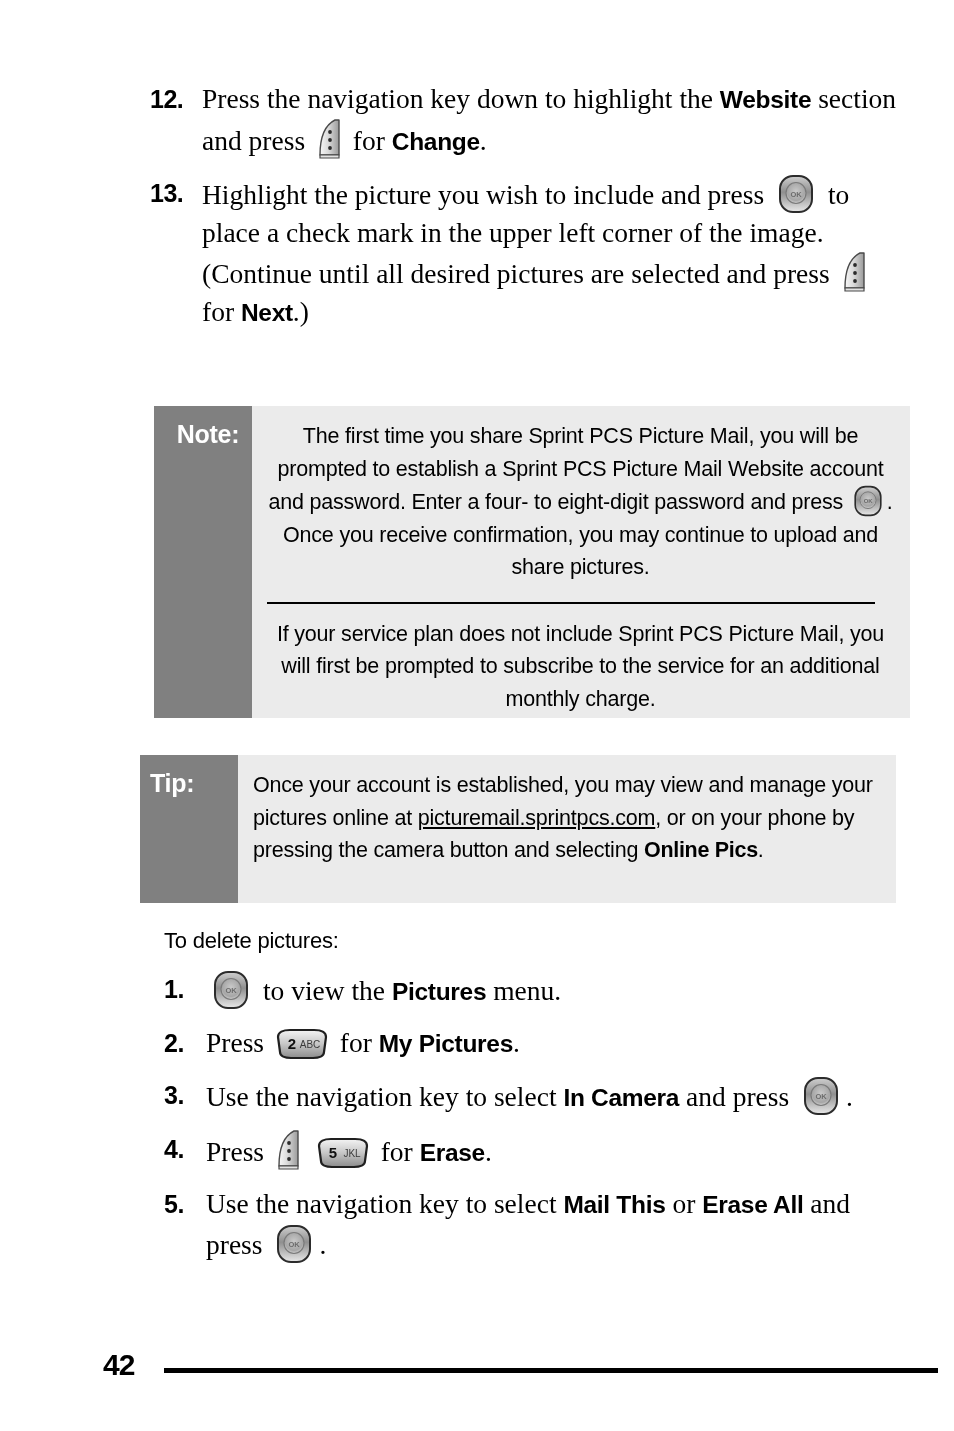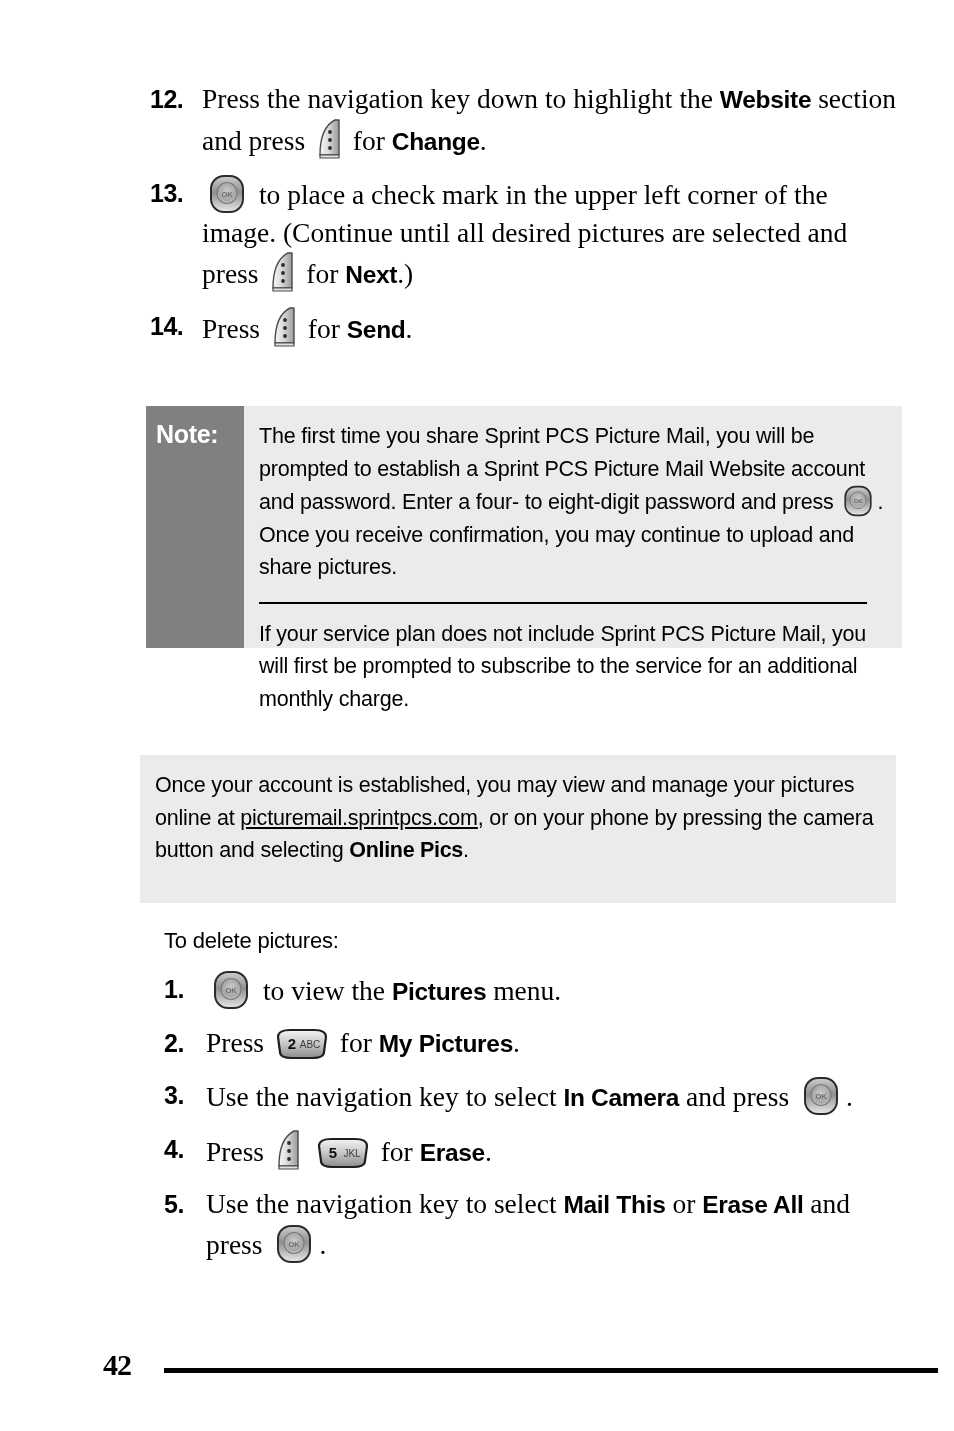--- a/index.html
+++ b/index.html
@@ -141,21 +141,21 @@
     position: absolute;
     font-family: "Liberation Sans Narrow", "Liberation Sans", sans-serif;
     font-weight: normal;
     font-size: 22px;
     letter-spacing: -0.2px;
   }
   .page-number {
     position: absolute;
     left: 61px;
     top: 1348px;
-    font-family: Liberation Serif, serif;
+    font-family: Liberation Sans, sans-serif;
     font-weight: bold;
     font-size: 30px;
     letter-spacing: -1px;
   }
   .footer-rule {
     position: absolute;
     left: 122px;
     top: 1368px;
     width: 774px;
     height: 5px;
@@ -182,21 +182,21 @@
               <path d="M4 36 C4 18 9 6 19 1 L23 1 C23 12 23 26 23 36 Z" fill="url(#sk1)" stroke="#4a4a4a" stroke-width="1.4" stroke-linejoin="round"></path>
               <path d="M4 36 L23 36 L23 39 L4 39 Z" fill="#e2e2e2" stroke="#4a4a4a" stroke-width="1.2"></path>
               <circle cx="14" cy="13" r="1.9" fill="#2b2b2b"></circle>
               <circle cx="14" cy="21" r="1.9" fill="#2b2b2b"></circle>
               <circle cx="14" cy="29" r="1.9" fill="#2b2b2b"></circle>
             </svg></span><span> for </span><span class="b">Change</span><span>.</span></div>
     </div>
 
     <div class="step">
       <div class="step-num">13.</div>
-      <div class="step-body"><span class="icon-ok"><svg width="42" height="40" viewBox="0 0 42 40">
+      <div class="step-body"><span>Highlight the picture you wish to include and press </span><span class="icon-ok"><svg width="42" height="40" viewBox="0 0 42 40">
               <defs>
                 <linearGradient id="okA" x1="0" y1="0" x2="0" y2="1">
                   <stop offset="0" stop-color="#cfcfcf"></stop>
                   <stop offset="0.45" stop-color="#8f8f8f"></stop>
                   <stop offset="1" stop-color="#e8e8e8"></stop>
                 </linearGradient>
                 <radialGradient id="okB" cx="0.5" cy="0.42" r="0.62">
                   <stop offset="0" stop-color="#c9c9c9"></stop>
                   <stop offset="0.7" stop-color="#a6a6a6"></stop>
                   <stop offset="1" stop-color="#dcdcdc"></stop>
@@ -207,46 +207,37 @@
               <text x="21" y="22.5" font-family="Liberation Sans, sans-serif" font-size="7.5" font-weight="bold" fill="#6b6b6b" text-anchor="middle">OK</text>
             </svg></span><span> to place a check mark in the upper left corner of the image. (Continue until all desired pictures are selected and press </span><span class="icon-softkey"><svg width="26" height="40" viewBox="0 0 26 40">
               <path d="M4 36 C4 18 9 6 19 1 L23 1 C23 12 23 26 23 36 Z" fill="url(#sk1)" stroke="#4a4a4a" stroke-width="1.4" stroke-linejoin="round"></path>
               <path d="M4 36 L23 36 L23 39 L4 39 Z" fill="#e2e2e2" stroke="#4a4a4a" stroke-width="1.2"></path>
               <circle cx="14" cy="13" r="1.9" fill="#2b2b2b"></circle>
               <circle cx="14" cy="21" r="1.9" fill="#2b2b2b"></circle>
               <circle cx="14" cy="29" r="1.9" fill="#2b2b2b"></circle>
             </svg></span><span> for </span><span class="b">Next</span><span>.)</span></div>
     </div>
 
-    <div class="step">
-      <div class="step-num">14.</div>
-      <div class="step-body"><span>Press </span><span class="icon-softkey"><svg width="26" height="40" viewBox="0 0 26 40">
-              <path d="M4 36 C4 18 9 6 19 1 L23 1 C23 12 23 26 23 36 Z" fill="url(#sk1)" stroke="#4a4a4a" stroke-width="1.4" stroke-linejoin="round"></path>
-              <path d="M4 36 L23 36 L23 39 L4 39 Z" fill="#e2e2e2" stroke="#4a4a4a" stroke-width="1.2"></path>
-              <circle cx="14" cy="13" r="1.9" fill="#2b2b2b"></circle>
-              <circle cx="14" cy="21" r="1.9" fill="#2b2b2b"></circle>
-              <circle cx="14" cy="29" r="1.9" fill="#2b2b2b"></circle>
-            </svg></span><span> for </span><span class="b">Send</span><span>.</span></div>
-    </div>
   </div>
 
-  <div class="callout" style="left:104px; top:406px; width:756px; height:242px;">
+  <div class="callout" style="left:112px; top:406px; width:756px; height:312px;text-align:center;">
     <div class="callout-label">Note:</div>
     <div class="callout-body">
       <p><span>The first time you share Sprint PCS Picture Mail, you will be prompted to establish a Sprint PCS Picture Mail Website account and password. Enter a four- to eight-digit password and press </span><span class="icon-ok small"><svg width="34" height="32" viewBox="0 0 42 40">
               <rect x="5" y="2" width="32" height="36" rx="13" ry="13" fill="url(#okA)" stroke="#2c2c2c" stroke-width="2"></rect>
               <ellipse cx="21" cy="19" rx="10" ry="10.5" fill="url(#okB)" stroke="#7a7a7a" stroke-width="1.2"></ellipse>
               <text x="21" y="22.5" font-family="Liberation Sans, sans-serif" font-size="7.5" font-weight="bold" fill="#6b6b6b" text-anchor="middle">OK</text>
             </svg></span><span>. Once you receive confirmation, you may continue to upload and share pictures.</span></p>
       <hr class="callout-rule">
       <p>If your service plan does not include Sprint PCS Picture Mail, you will first be prompted to subscribe to the service for an additional monthly charge.</p>
     </div>
   </div>
 
   <div class="callout" style="left:98px; top:755px; width:756px; height:148px;">
+    <div class="callout-label">Tip:</div>
     <div class="callout-body">
       <p><span>Once your account is established, you may view and manage your pictures online at </span><span class="link">picturemail.sprintpcs.com</span><span>, or on your phone by pressing the camera button and selecting </span><span class="b">Online Pics</span><span>.</span></p>
     </div>
   </div>
 
   <div class="subhead" style="left:122px; top:928px;">To delete pictures:</div>
 
   <div class="steps" style="left:122px; top:970px; width:742px;">
 
     <div class="step">

